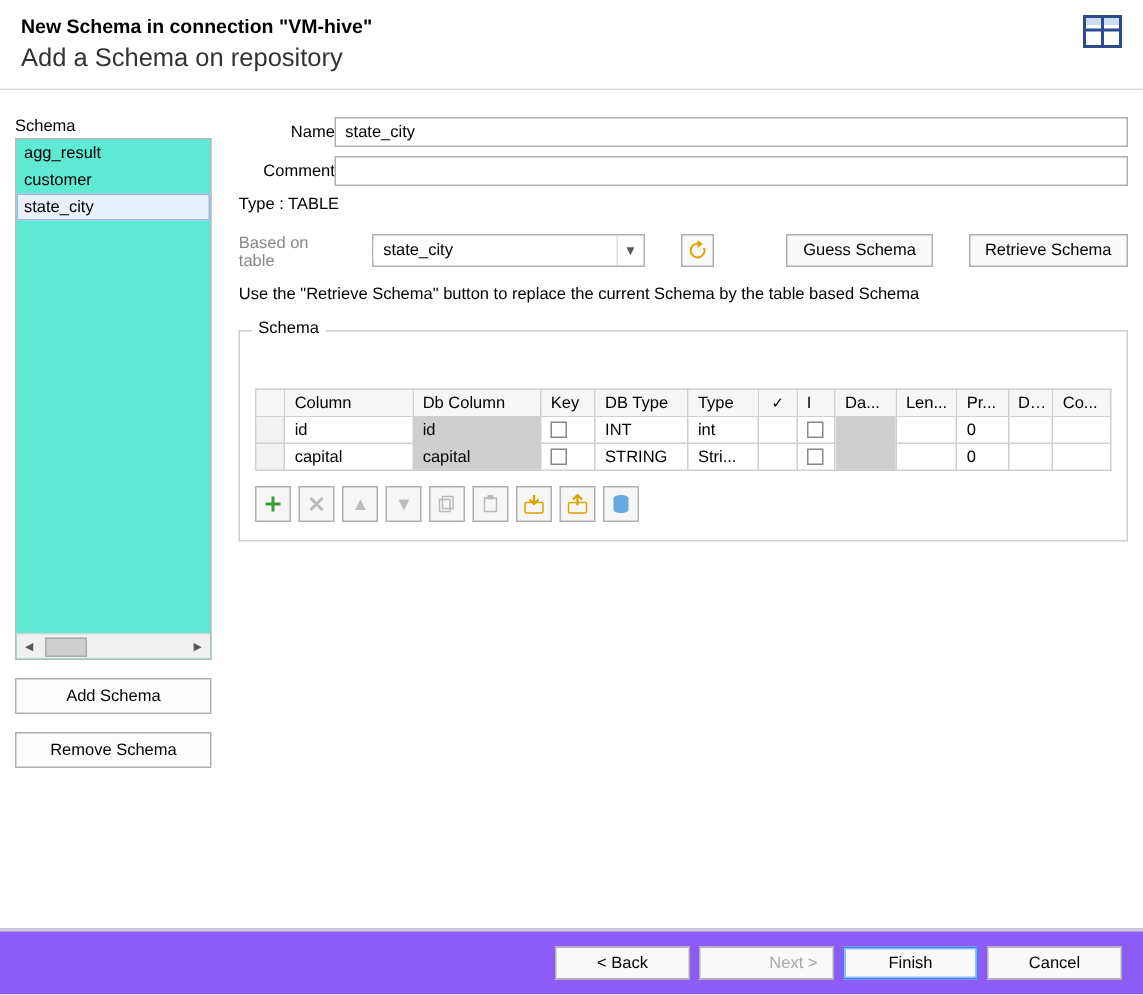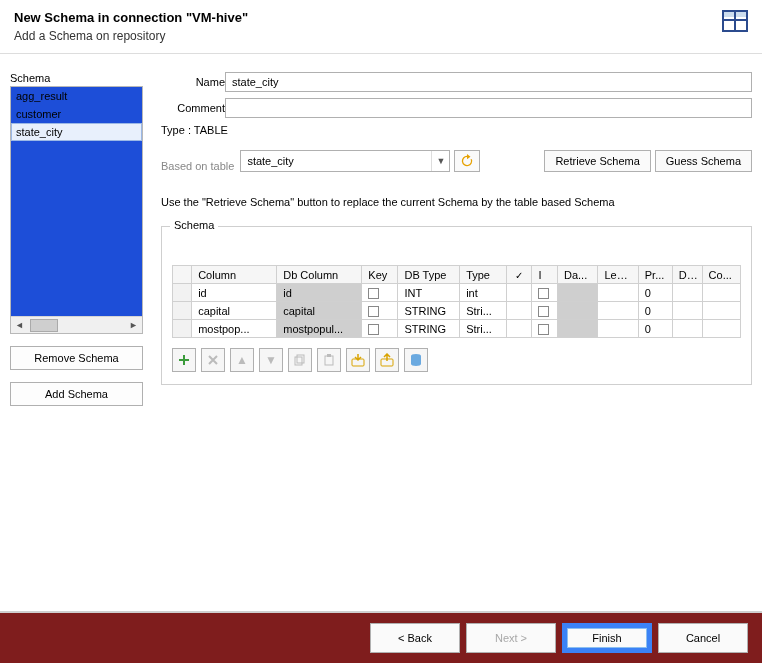--- a/index.html
+++ b/index.html
@@ -20,21 +20,21 @@
     position: relative;
     min-height: 54px;
   }
   .header h1 {
     margin: 0 0 4px 0;
     font-size: 13px;
     font-weight: bold;
   }
   .header .sub {
     margin: 0;
-    font-size: 12px;
+    font-size: 17px;
     color: #333;
   }
   .grid-icon {
     position: absolute;
     right: 14px;
     top: 10px;
     width: 26px;
     height: 22px;
     border: 2px solid #2b4b8e;
     background: linear-gradient(to bottom,#cde 0,#cde 26%,#fff 26%,#fff 100%);
@@ -52,22 +52,22 @@
   .schema-panel {
     width: 133px;
     margin-right: 18px;
   }
   .schema-panel .label {
     font-size: 11px;
     margin-bottom: 2px;
   }
   .schema-list {
     border: 1px solid #b8b8b8;
-    background:#1d4ed8;
-    height: 248px;
+    background:#5eead4;
+    height: 348px;
     overflow: hidden;
     position: relative;
   }
   .schema-item {
     padding: 1px 4px;
     border: 1px solid transparent;
     white-space: nowrap;
     line-height: 14px;
   }
   .schema-item.selected {
@@ -100,21 +100,21 @@
   .form-row {
     display:flex; align-items:center; margin-bottom:6px;
   }
   .form-row .flabel { width:64px;text-align:right; }
   .txt {
     flex:1; border:1px solid #b0b0b0; height:20px; padding:2px 6px; font-size:11px;
     background:#fff;
   }
   .type-line { font-size:11px; margin-bottom:14px;}
   .based-row {
-    display:flex; align-items:flex-end; gap:4px; margin-bottom:24px;
+    display:flex; align-items:flex-start; gap:24px; margin-bottom:10px;
   }
   .based-row .blabel { color:#888; width:auto; margin-right:2px;}
   .combo {
     display:flex;align-items:center;border:1px solid #b0b0b0;height:22px;width:210px;background:#fff;
   }
   .combo input{border:none;flex:1;padding:0 6px;font-size:11px;outline:none;}
   .combo .cbtn{width:18px;height:100%;display:flex;align-items:center;justify-content:center;border-left:1px solid #ddd;color:#555;font-size:9px;}
   .sq-btn {
     width:26px;height:22px;border:1px solid #b0b0b0;background:#fafafa;display:flex;align-items:center;justify-content:center;
   }
@@ -153,25 +153,25 @@
   .tbtn {
     width:24px;height:24px;border:1px solid #b0b0b0;background:#f6f6f6;display:flex;align-items:center;justify-content:center;font-size:12px;color:#555;
   }
   .tbtn.disabled{color:#bbb;}
   
   .footer {
     position:absolute; left:0; right:0; bottom:0;
     border-top:2px solid #cfcfcf;
     padding:10px 14px;
     display:flex; justify-content:flex-end; gap:6px;
-    background:#7f1d1d;
+    background:#8b5cf6;
   }
   .footer .btn { width:90px; text-align:center; }
-  .footer .btn.disabled{color:#a8a8a8;}
-  .footer .btn.primary{border:5px solid #3b82f6;box-shadow:inset 0 0 0 1px #8bbff0;}
+  .footer .btn.disabled{color:#a8a8a8;text-align:right;}
+  .footer .btn.primary{border:1px solid #3b82f6;box-shadow:inset 0 0 0 1px #8bbff0;}
   svg { display:block; }
 </style>
 </head>
 <body>
 
 <div class="header">
   <h1>New Schema in connection "VM-hive"</h1>
   <p class="sub">Add a Schema on repository</p>
   <div class="grid-icon"></div>
 </div>
@@ -184,22 +184,22 @@
       <div class="schema-item">customer</div>
       <div class="schema-item selected">state_city</div>
       <div class="hscroll">
         <div class="arrow">◄</div>
         <div class="track">
             <div class="thumb"></div>
           </div>
         <div class="arrow">►</div>
       </div>
     </div>
+    <button class="panel-btn">Add Schema</button>
     <button class="panel-btn">Remove Schema</button>
-    <button class="panel-btn">Add Schema</button>
   </div>
 
   <div class="content">
     <div class="form-row">
       <div class="flabel">Name</div>
       <input class="txt" value="state_city" style="">
     </div>
     <div class="form-row">
       <div class="flabel">Comment</div>
       <input class="txt" value="" style="">
@@ -211,22 +211,22 @@
       <div class="combo">
         <input value="state_city" style="">
         <div class="cbtn">▼</div>
       </div>
       <div class="sq-btn">
         <svg width="14" height="14" viewBox="0 0 16 16">
             <path d="M8 2a6 6 0 1 0 5.7 4h-1.6A4.5 4.5 0 1 1 8 3.5V6l4-3-4-3v2z" fill="#e6a100"></path>
           </svg>
       </div>
       <div class="spacer"></div>
+      <button class="btn">Guess Schema</button>
       <button class="btn">Retrieve Schema</button>
-      <button class="btn">Guess Schema</button>
     </div>
 
     <div class="hint">Use the "Retrieve Schema" button to replace the current Schema by the table based Schema</div>
 
     <div class="schema-fieldset">
       <span class="legend">Schema</span>
 
       <div class="table-wrap">
         <table class="grid">
           <colgroup>
@@ -285,35 +285,20 @@
                 <td>STRING</td>
                 <td>Stri...</td>
                 <td class="center"></td>
                 <td class="center"><span class="chk"></span></td>
                 <td class="gray-cell"></td>
                 <td></td>
                 <td>0</td>
                 <td></td>
                 <td></td>
               </tr>
-              <tr>
-                <td class="rowhdr"></td>
-                <td>mostpop...</td>
-                <td class="gray-cell">mostpopul...</td>
-                <td class="center"><span class="chk"></span></td>
-                <td>STRING</td>
-                <td>Stri...</td>
-                <td class="center"></td>
-                <td class="center"><span class="chk"></span></td>
-                <td class="gray-cell"></td>
-                <td></td>
-                <td>0</td>
-                <td></td>
-                <td></td>
-              </tr>
             </tbody>
         </table>
       </div>
 
       <div class="toolbar">
         <div class="tbtn">
             <svg width="12" height="12">
               <rect x="5" y="1" width="2" height="10" fill="#3a9b3a"></rect>
               <rect x="1" y="5" width="10" height="2" fill="#3a9b3a"></rect>
             </svg>

